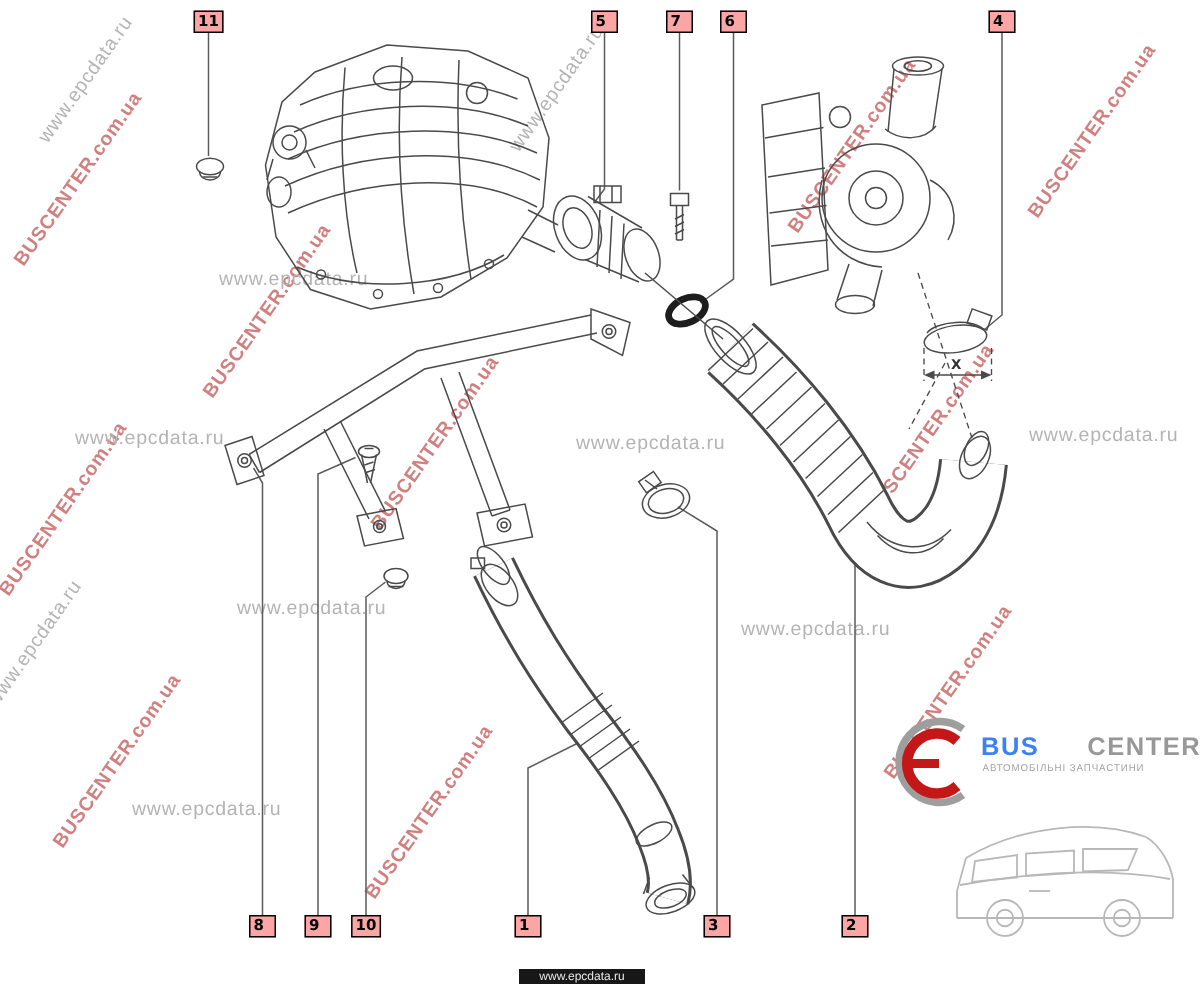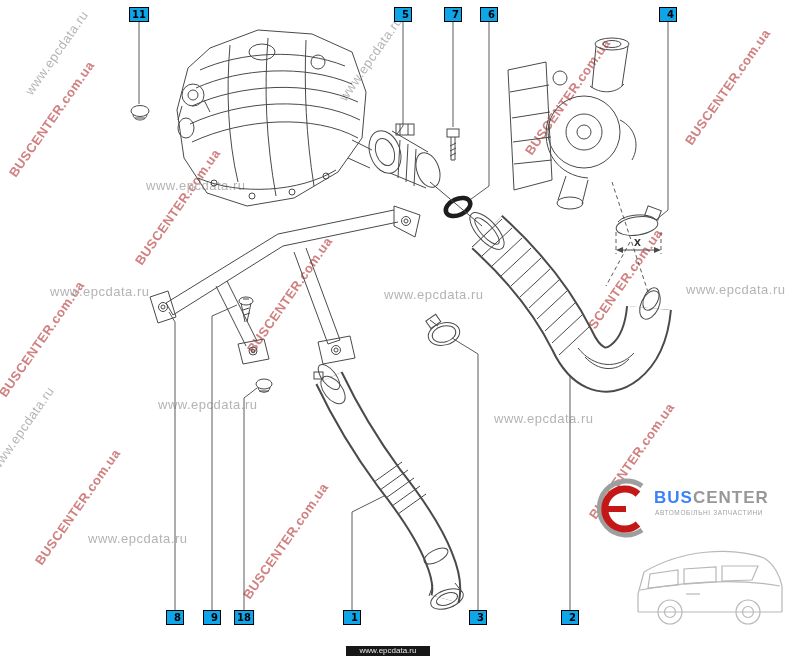--- a/index.html
+++ b/index.html
@@ -27,31 +27,31 @@
   .art .tubew  { stroke:#ffffff; stroke-width:42; }
   .art .pipe   { stroke:#4a4a4a; stroke-width:30; }
   .art .pipew  { stroke:#ffffff; stroke-width:26; }
   .art .arrow  { fill:#4a4a4a; stroke:none; }
   .art text.xlabel { fill:#333; stroke:none; font:bold 9px "DejaVu Sans", sans-serif; }
 
   
   .callout {
     position:absolute; transform:translateX(-50%); z-index:30;
     min-width:12px; height:13px; padding:0 2px; box-sizing:content-box;
-    border:1px solid #000; background:#0ea5e9; color:#000; text-align:right;
+    border:1px solid #000; background:#fca5a5; color:#000; text-align:left;
     font:bold 10px/13px "DejaVu Sans", sans-serif;
   }
 
   
   .logo { position:absolute; left:588px; top:462px; width:205px; height:192px; z-index:10; }
   .logo .symbol { position:absolute; left:0; top:6px; }
   .logo .brand { position:absolute; left:66px; top:26px; white-space:nowrap;
                  font:bold 17px "Liberation Sans", sans-serif; letter-spacing:1px; }
   .logo .brand .p1 { color:#3b82f6; }
-  .logo .brand .p2 { color:#989898; }
+  .logo .brand .p2 { color:#989898;margin-left:32px; }
   .logo .tagline { position:absolute; left:67px; top:47px; white-space:nowrap;
                    color:#a2a2a2; font:6.5px "Liberation Sans", sans-serif; letter-spacing:.6px; }
   .logo .van { position:absolute; left:38px; top:58px; }
 
   
   .crop-strip {
     position:absolute; left:346px; top:646px; width:84px; height:10px; z-index:4;
     background:#171717; color:#e8e8e8; overflow:hidden; text-align:center;
     font:8px/10px "Liberation Sans", sans-serif;
   }
@@ -250,21 +250,21 @@
   </svg>
 
   <div class="callout" style="left:139px;top:7px">11</div>
   <div class="callout" style="left:403px;top:7px">5</div>
   <div class="callout" style="left:453px;top:7px">7</div>
   <div class="callout" style="left:489px;top:7px">6</div>
   <div class="callout" style="left:668px;top:7px">4</div>
 
   <div class="callout" style="left:175px;top:610px">8</div>
   <div class="callout" style="left:212px;top:610px">9</div>
-  <div class="callout" style="left:244px;top:610px">18</div>
+  <div class="callout" style="left:244px;top:610px">10</div>
   <div class="callout" style="left:352px;top:610px">1</div>
   <div class="callout" style="left:478px;top:610px">3</div>
   <div class="callout" style="left:570px;top:610px">2</div>
 
   <div class="logo">
     <svg class="symbol" width="72" height="84" viewBox="0 0 72 84">
       <path d="M 54,18 A 27,27 0 1 0 54,62" fill="none" stroke="#9e9e9e" stroke-width="5"></path>
       <path d="M 50,26 A 20,20 0 1 0 50,56" fill="none" stroke="#c41818" stroke-width="7"></path>
       <path d="M 20,41 L 38,41" stroke="#c41818" stroke-width="6"></path>
     </svg>

